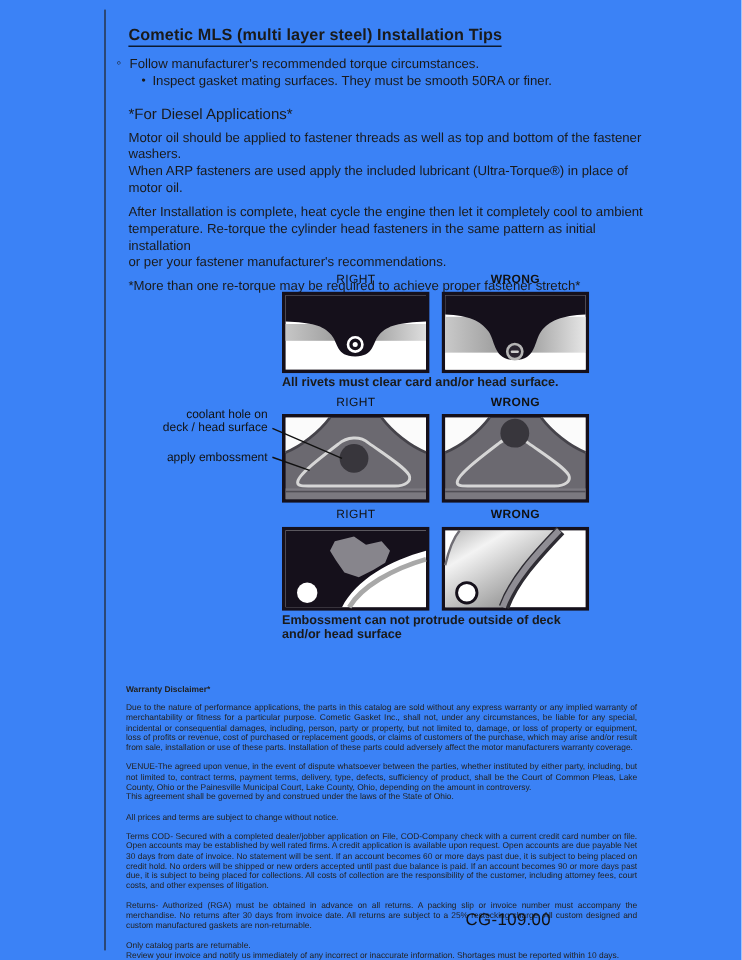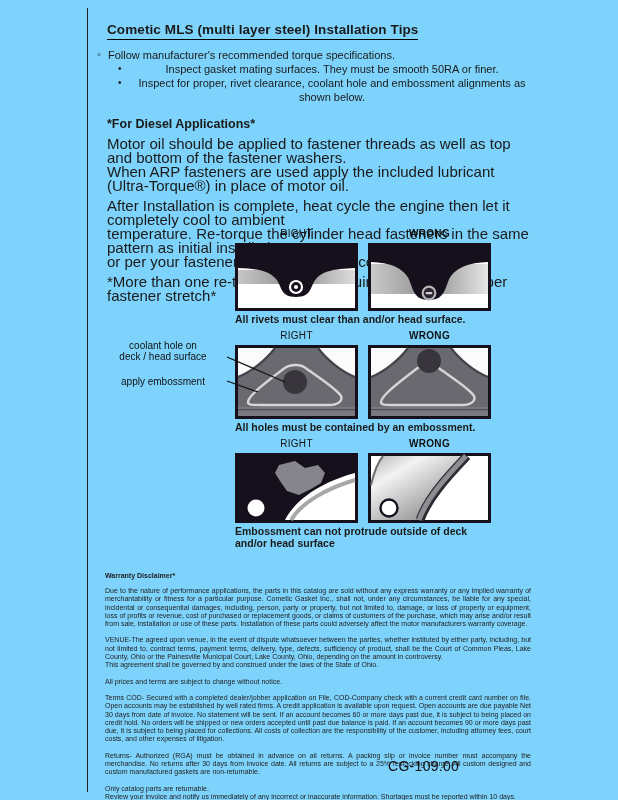--- a/index.html
+++ b/index.html
@@ -1,45 +1,45 @@
 <!DOCTYPE html>
 <html><head>
 <meta charset="utf-8">
 <style>
   * { margin:0; padding:0; box-sizing:border-box; }
   html,body { width:618px; height:800px; background:#fff; overflow:hidden;
     font-family:"Liberation Sans", sans-serif; color:#1a1a1a; }
-  .page { position:relative; width:618px; height:800px; background:#7dd3fc; }
+  .page { position:relative; width:618px; height:800px; background:#3b82f6; }
   .left-rule { position:absolute; left:87px; top:8px; width:1px; height:784px; background:#222; }
 
   
   .top-text { position:absolute; left:97px; top:20px; width:440px; }
   .title { display:inline-block; margin-left:10px; font-size:13.5px; font-weight:bold;
     border-bottom:1.5px solid #000; padding-bottom:2px; letter-spacing:0.1px; }
   .bullets { margin-top:8px; }
   .bullet, .sub-bullet { font-size:11px; line-height:14px; position:relative; }
   .bullet { padding-left:11px; }
   .bullet .b-marker::before { content:"◦"; position:absolute; left:0; top:-1px; font-size:11px; }
-  .sub-bullet { padding-left:30px;text-align:center; }
+  .sub-bullet { padding-left:30px; }
   .sub-bullet .b-marker::before { content:"•"; position:absolute; left:21px; top:0; font-size:10px; }
-  .diesel-heading { margin:13px 0 0 10px; font-size:12.5px; font-weight:bold; }
-  .para { margin:6px 0 0 10px; font-size:15px; line-height:14px; white-space:pre-line; }
+  .diesel-heading { margin:13px 0 0 10px; font-size:12.5px; font-weight:normal; }
+  .para { margin:6px 0 0 10px; font-size:11px; line-height:14px; white-space:pre-line; }
 
   
   .diagrams { position:absolute; left:235px; top:228px; width:256px; }
   .dg-row { position:relative; width:256px; }
   .dg-row + .dg-row { margin-top:5px; }
   .dg-labels { display:flex; width:256px; height:15px; }
   .dg-labels span { width:123px; text-align:center; font-size:10px; letter-spacing:0.3px; color:#111; }
   .dg-labels span + span { margin-left:10px;font-weight:bold; }
   .dg-boxes { display:flex; }
   .dg-boxes svg { display:block; }
   .dg-boxes svg + svg { margin-left:10px; }
   .dg-caption { margin-top:2px; font-size:10.5px; font-weight:bold; line-height:12px; white-space:pre-line; }
-  .callout { position:absolute; left:-132px; width:120px; text-align:center;
+  .callout { position:absolute; left:-132px; width:120px; text-align:right;
     font-size:10px; line-height:11px; white-space:pre-line; color:#111; }
   .callout-hole { top:10px; }
   .callout-emboss { top:46px; }
   .leader-svg { position:absolute; left:-132px; top:0; width:260px; height:95px; pointer-events:none; }
 
   
   .legal { position:absolute; left:105px; top:572px; width:426px; color:#222; }
   .legal-heading { font-size:7px; font-weight:bold; margin-bottom:8px; }
   .legal p { font-size:7px; line-height:8.3px; margin-bottom:8px; white-space:pre-line; text-align:justify; }
 
@@ -47,23 +47,22 @@
 </style>
 </head>
 <body>
 
 <div class="page">
   <div class="left-rule"></div>
 
   <div class="top-text">
     <span class="title">Cometic MLS (multi layer steel) Installation Tips</span>
     <div class="bullets">
-      <div class="bullet"><span class="b-marker"></span><span>Follow manufacturer's recommended torque specifications.</span></div>
+      <div class="bullet"><span class="b-marker"></span><span>Follow manufacturer's recommended torque circumstances.</span></div>
       <div class="sub-bullet"><span class="b-marker"></span><span>Inspect gasket mating surfaces.  They must be smooth 50RA or finer.</span></div>
-      <div class="sub-bullet"><span class="b-marker"></span><span>Inspect for proper, rivet clearance, coolant hole and embossment alignments as shown below.</span></div>
     </div>
     <div class="diesel-heading">*For Diesel Applications*</div>
     <div class="para">Motor oil should be applied to fastener threads as well as top and bottom of the fastener washers.
 When ARP fasteners are used apply the included lubricant (Ultra-Torque®) in place of motor oil.</div>
     <div class="para">After Installation is complete, heat cycle the engine then let it completely cool to ambient
 temperature. Re-torque the cylinder head fasteners in the same pattern as initial installation
 or per your fastener manufacturer's recommendations.</div>
     <div class="para">*More than one re-torque may be required to achieve proper fastener stretch*</div>
   </div>
 
@@ -98,21 +97,21 @@
             </linearGradient>
           </defs>
           <rect x="1.5" y="1.5" width="120" height="65" fill="#fff" stroke="#15101b" stroke-width="3"></rect>
           <rect x="3" y="21" width="117" height="30" fill="url(#g1b)"></rect>
           <rect x="3" y="51" width="117" height="14" fill="#fff"></rect>
           <path d="M3,3 H120 V19 C100,20 90,24 83,33 C77,41 79,57 61,57 C43,57 45,41 39,33 C32,24 23,20 3,19 Z" fill="#15101b"></path>
           <circle cx="61" cy="50" r="6.3" fill="#2a2530" stroke="#b5b5b5" stroke-width="2.2"></circle>
           <rect x="57.6" y="49" width="6.8" height="2.2" rx="1" fill="#cfcfcf"></rect>
         </svg>
       </div>
-      <div class="dg-caption">All rivets must clear than and/or head surface.</div>
+      <div class="dg-caption">All rivets must clear card and/or head surface.</div>
     </div>
 
     <div class="dg-row">
       <div class="callout callout-hole">coolant hole on
 deck / head surface</div>
       <div class="callout callout-emboss">apply embossment</div>
       <svg class="leader-svg" viewBox="0 0 260 95">
         <line x1="124" y1="27" x2="182" y2="52" stroke="#111" stroke-width="1.2"></line>
         <line x1="124" y1="51" x2="155" y2="62" stroke="#111" stroke-width="1.2"></line>
       </svg>
@@ -137,21 +136,20 @@
           <rect x="3" y="62" width="117" height="9" fill="#7b7980"></rect>
           <rect x="3" y="64" width="117" height="1.3" fill="#504e55"></rect>
           <path d="M3,3 H40 C31,15 16,27 3,32 Z" fill="#fbfbfb"></path>
           <path d="M120,3 H83 C92,15 107,27 120,32 Z" fill="#fbfbfb"></path>
           <path d="M40,3 C31,15 16,27 3,32" stroke="#45434a" stroke-width="2.2" fill="none"></path>
           <path d="M83,3 C92,15 107,27 120,32" stroke="#45434a" stroke-width="2.2" fill="none"></path>
           <path d="M13,57 C13,51 30,38 47,25 C54,19 65,18 72,24 C86,34 102,44 106,51 C108,56 103,60 94,60 L25,60 C17,60 13,60 13,57 Z" fill="none" stroke="#d6d6d6" stroke-width="2.4"></path>
           <circle cx="61" cy="16" r="12" fill="#38363c"></circle>
         </svg>
       </div>
-      <div class="dg-caption">All holes must be contained by an embossment.</div>
     </div>
 
     <div class="dg-row">
       <div class="dg-labels">
         <span>RIGHT</span>
         <span>WRONG</span>
       </div>
       <div class="dg-boxes">
         <svg width="123" height="70" viewBox="0 0 123 70">
           <rect x="1.5" y="1.5" width="120" height="67" fill="#fff" stroke="#15101b" stroke-width="3"></rect>

